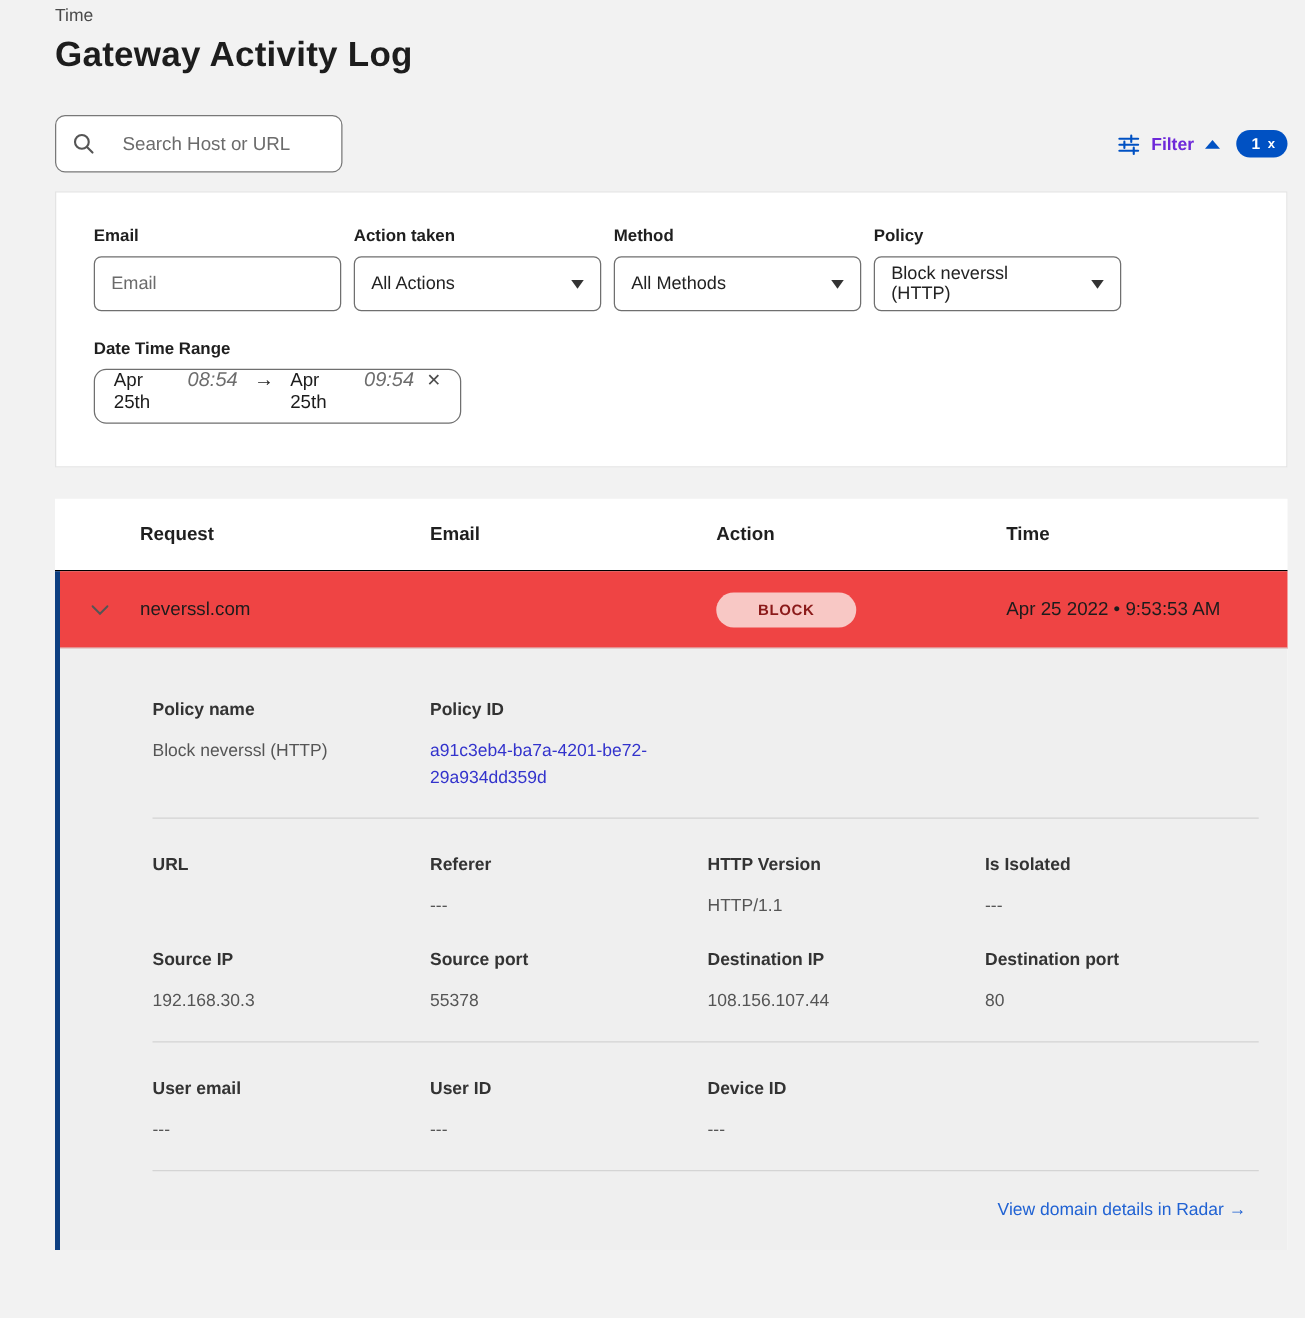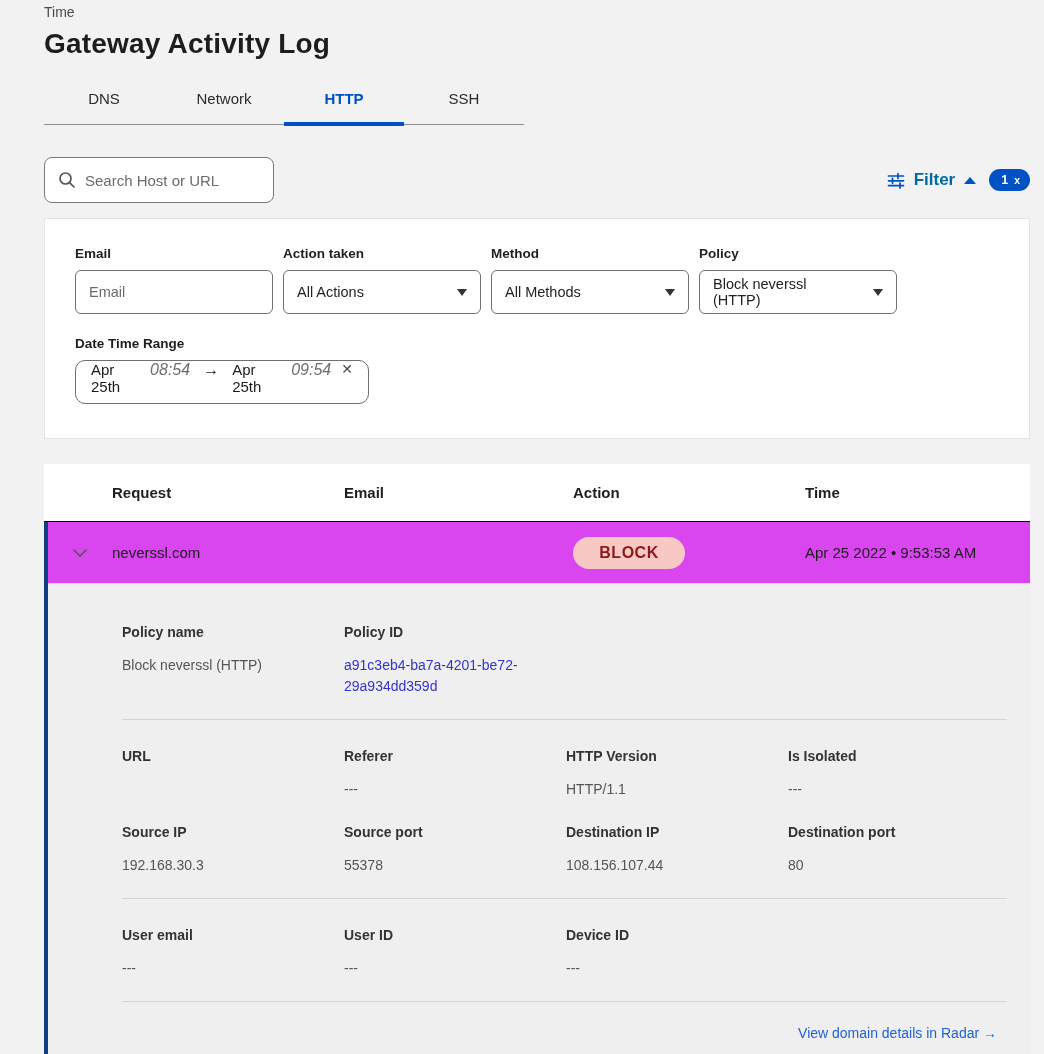--- a/index.html
+++ b/index.html
@@ -14,25 +14,25 @@
   .page-title { font-size:28px; font-weight:700; color:#1d1d1d; letter-spacing:0.2px; }
 
   
   .tabs { display:flex; width:480px; margin-top:22px; border-bottom:1px solid #8f8f8f; }
   .tab { width:120px; text-align:center; padding:8px 0 17px; font-size:15px; color:#2b2b2b; position:relative; cursor:pointer; }
   .tab.active { color:#0051c3; font-weight:700; }
   .tab.active::after { content:""; position:absolute; left:0; right:0; bottom:-2px; height:4px; background:#0051c3; }
 
   
   .toolbar { display:flex; justify-content:space-between; align-items:center; margin-top:32px; }
-  .search-box { width:230px; height:46px; background:#fff; border:1px solid #787878; border-radius:8px; display:flex; align-items:center; gap:9px; padding:0 13px; }
+  .search-box { width:230px; height:46px; background:#fff; border:1px solid #787878; border-radius:8px; display:flex; align-items:center; gap:22px; padding:0 13px; }
   .search-box input { border:none; outline:none; font-size:15px; color:#222; width:100%; font-family:inherit; background:transparent; }
   .search-box input::placeholder { color:#6b6b6b; }
   .filter-controls { display:flex; align-items:center; gap:9px; cursor:pointer; }
-  .filter-label { color:#0369a1; font-weight:700; font-size:17px; }
+  .filter-label { color:#6d28d9; font-weight:700; font-size:14px; }
   .caret-up { width:0; height:0; border-left:6px solid transparent; border-right:6px solid transparent; border-bottom:7px solid #0051c3; margin-top:1px; }
   .filter-badge { background:#0051c3; color:#fff; border-radius:12px; padding:4px 10px 4px 12px; display:flex; align-items:center; gap:6px; margin-left:4px; }
   .badge-count { font-size:12.5px; font-weight:700; }
   .badge-clear { font-size:10.5px; font-weight:700; cursor:pointer; }
 
   
   .filter-panel { background:#fff; border:1px solid #e4e4e4; margin-top:15px; padding:27px 30px 34px; }
   .fields-row { display:flex; gap:10px; }
   .field { width:198px; }
   .field-label { font-size:13.5px; font-weight:700; color:#1f1f1f; margin-bottom:9px; }
@@ -51,23 +51,23 @@
   
   .table-card { background:#fff; margin-top:25px; }
   .thead { display:flex; align-items:center; height:58px; border-bottom:1px solid #000000; font-size:15px; font-weight:700; color:#1f1f1f; }
   .col-spacer { width:68px; }
   .col-request { width:232px; }
   .col-email { width:229px; }
   .col-action { width:232px; }
   .col-time { flex:1; }
 
   .row-group { border-left:4px solid #0e3f81; }
-  .data-row { display:flex; align-items:center; height:62px; background:#d946ef; border-bottom:1px solid #dcdcdc; font-size:15px; color:#1c1c1c; cursor:pointer; }
+  .data-row { display:flex; align-items:center; height:62px; background:#ef4444; border-bottom:1px solid #dcdcdc; font-size:15px; color:#1c1c1c; cursor:pointer; }
   .row-group .cell-chevron { width:64px; display:flex; justify-content:center; }
-  .status-badge { display:inline-block; width:112px; text-align:center; padding:7px 0; border-radius:16px; background:#f8c8c5; color:#8b1a1a; font-size:16px; font-weight:700; letter-spacing:0.5px; }
+  .status-badge { display:inline-block; width:112px; text-align:center; padding:7px 0; border-radius:16px; background:#f8c8c5; color:#8b1a1a; font-size:12px; font-weight:700; letter-spacing:0.5px; }
 
   
   .details { background:#efefef; min-height:481px; padding-bottom:20px; }
   .policy-section { display:grid; grid-template-columns:222px 222px; padding:40px 23px 0 74px; }
   .detail-label { font-size:14px; font-weight:700; color:#333; }
   .detail-value { font-size:14px; color:#555; margin-top:15px; line-height:21px; }
   .policy-id-link { color:#3333cc; text-decoration:none; display:inline-block; max-width:196px; cursor:pointer; }
   .divider { height:1px; background:#d4d4d4; margin:22px 23px 0 74px; }
   .grid-row { display:grid; grid-template-columns:repeat(4,222px); padding:28px 23px 0 74px; }
   .grid-row.tight { padding-top:24px; }
@@ -75,26 +75,20 @@
   .radar-link { color:#2062d3; font-size:14px; text-decoration:none; cursor:pointer; }
 </style>
 </head>
 <body>
 
 <div class="page">
 
   <div class="breadcrumb">Time</div>
   <h1 class="page-title">Gateway Activity Log</h1>
 
-  <div class="tabs">
-    <div class="tab">DNS</div>
-    <div class="tab">Network</div>
-    <div class="tab active">HTTP</div>
-    <div class="tab">SSH</div>
-  </div>
 
   <div class="toolbar">
     <div class="search-box">
       <span style="display:flex;">
         <svg width="18" height="18" viewBox="0 0 18 18">
             <circle cx="7.5" cy="7.5" r="5.5" fill="none" stroke="#555" stroke-width="1.7"></circle>
             <line x1="11.8" y1="11.8" x2="16" y2="16" stroke="#555" stroke-width="1.7" stroke-linecap="round"></line>
           </svg>
       </span>
       <input type="text" placeholder="Search Host or URL" style="">

